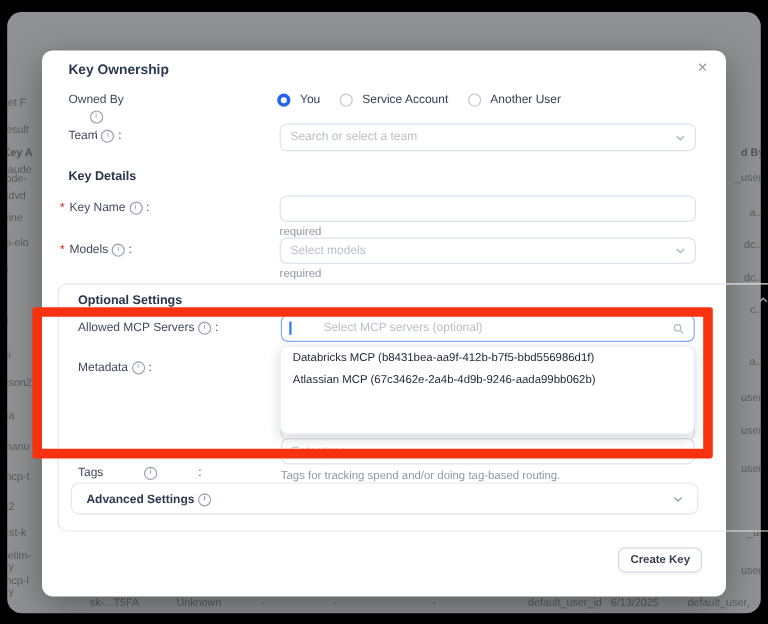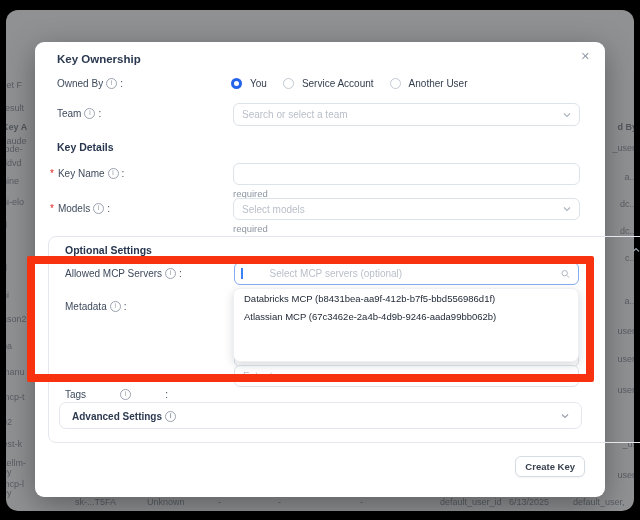--- a/index.html
+++ b/index.html
@@ -103,21 +103,21 @@
       <span class="frag" style="left: 440px; top: 497px;">default_user_id</span>
       <span class="frag" style="left: 509px; top: 497px;">6/13/2025</span>
       <span class="frag" style="left: 573px; top: 497px;">default_user,</span>
     </div>
 </div>
 
 <div class="modal">
   <div class="title">Key Ownership</div>
   <div class="close">✕</div>
 
-  <div class="lbl" style="left:22px;top:36px;">
+  <div class="lbl" style="left:22px;top:36px;flex-direction:column;">
     <span>Owned By</span>
     <span class="info">i</span>
     <span class="colon">:</span>
   </div>
   <div class="radio-group">
     <span class="radio sel"></span>
     <span class="rlbl">You</span>
     <span class="radio"></span>
     <span class="rlbl">Service Account</span>
     <span class="radio"></span>
@@ -202,20 +202,21 @@
       <span class="colon">:</span>
     </div>
     <div class="ctl" style="left:185px;top:128px;width:345px;height:22px;">
       <span class="ph">Enter tags</span>
       <span class="chev">
         <svg width="8" height="5" viewBox="0 0 8 5">
             <path d="M1 1l3 3 3-3" fill="none" stroke="#aeb5bf" stroke-width="1.2"></path>
           </svg>
       </span>
     </div>
+    <div class="note" style="left:185px;top:154px;">Tags for tracking spend and/or doing tag-based routing.</div>
 
     <div class="advbox">
       <div class="lbl" style="left:12px;top:8px;font-weight:700;color:#2c3a50;">
         <span>Advanced Settings</span>
         <span class="info">i</span>
       </div>
       <span class="chev" style="right:12px;top:13px;">
         <svg width="8" height="5" viewBox="0 0 8 5">
             <path d="M1 1l3 3 3-3" fill="none" stroke="#9aa1ab" stroke-width="1.2"></path>
           </svg>

